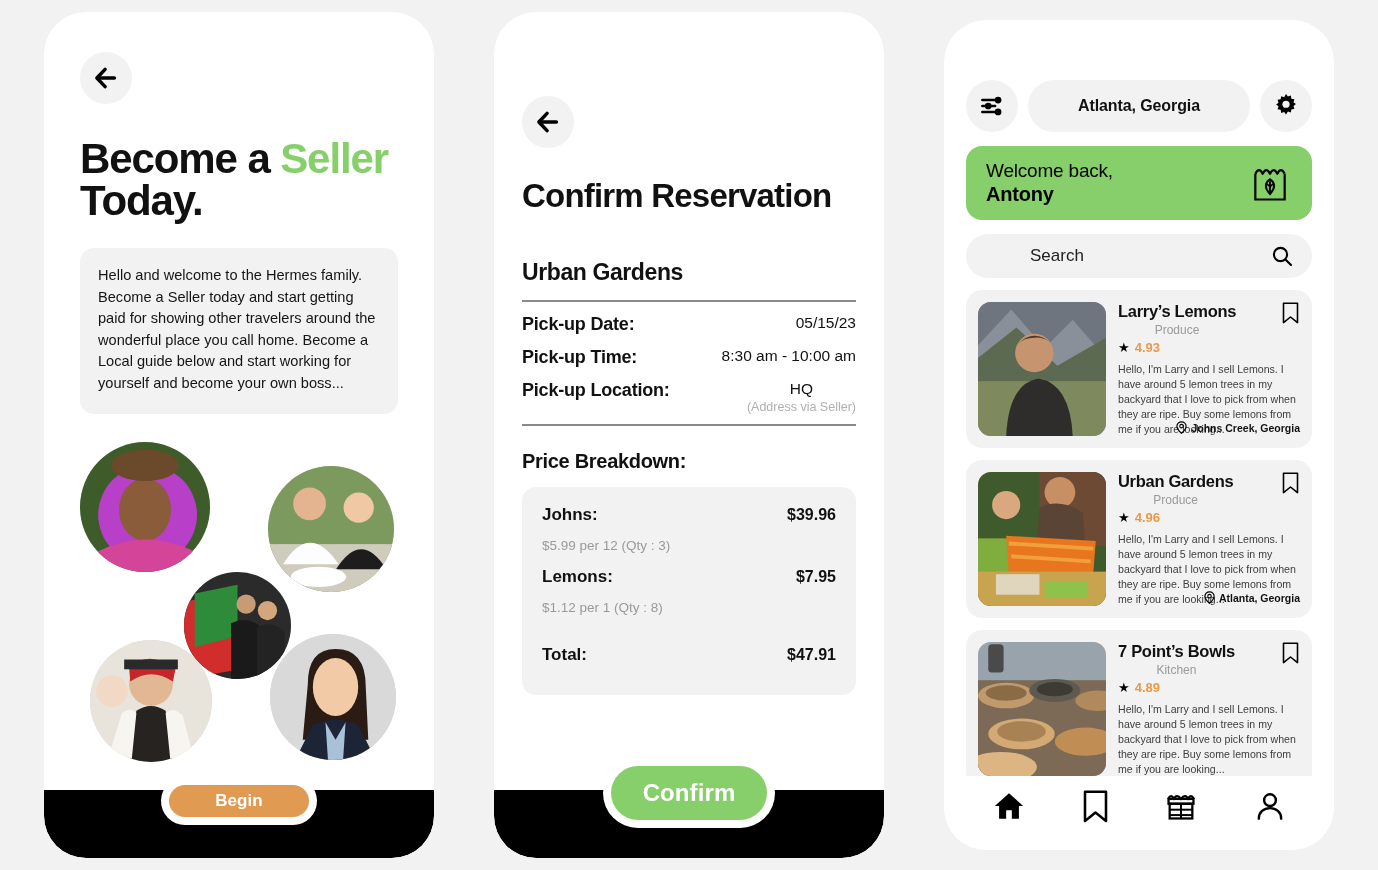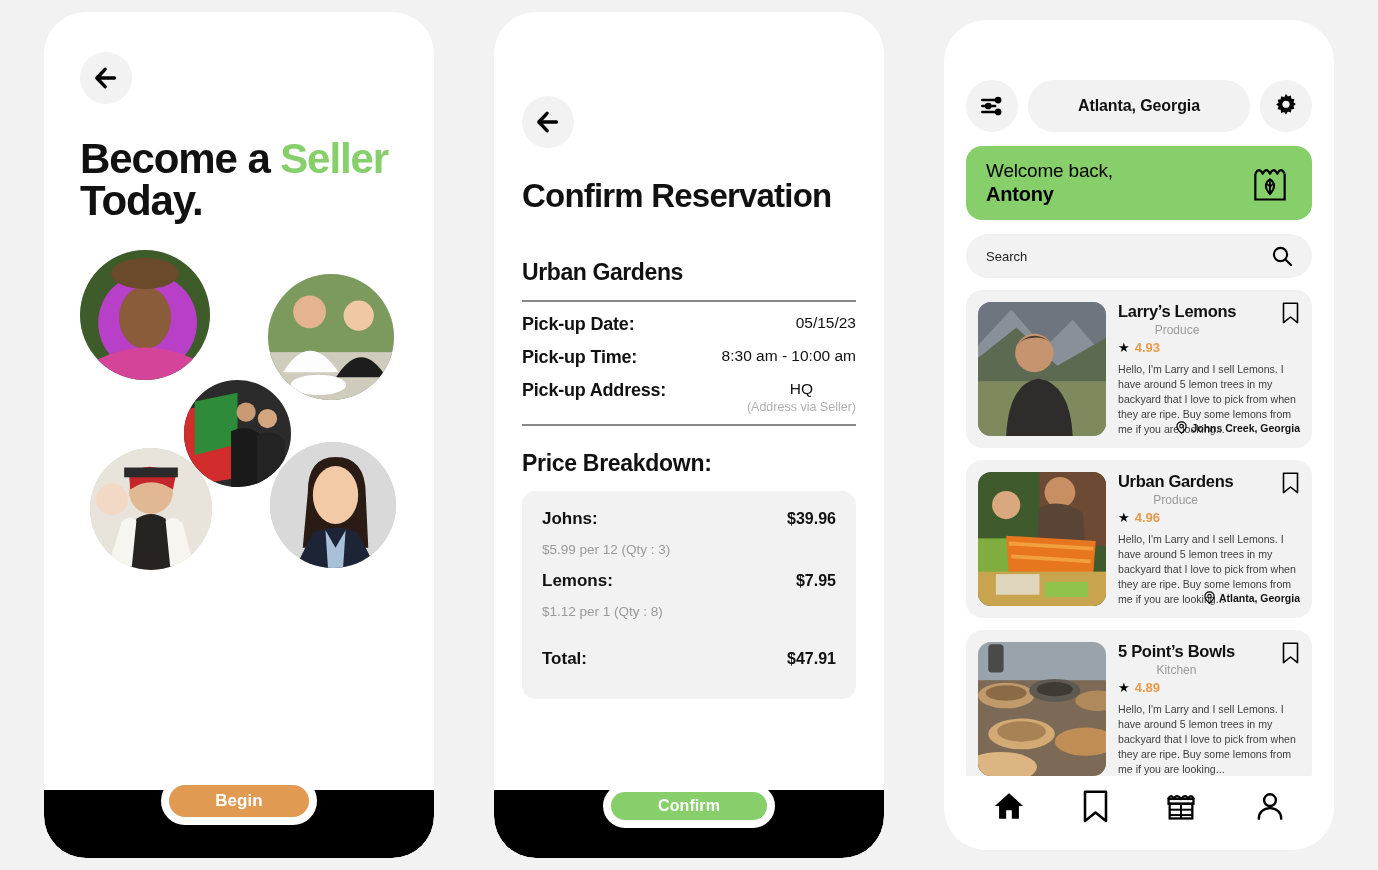--- a/index.html
+++ b/index.html
@@ -136,21 +136,21 @@
     align-items: flex-start;
     justify-content: space-between;
     margin-top: 12px;
   }
   .kv-label { font-size: 18px; font-weight: 700; color: #111111; letter-spacing: -0.2px; }
   .kv-val { font-size: 15.5px; font-weight: 400; color: #111111; text-align: center; }
   .kv-val .note { display: block; font-size: 12.5px; color: #b0b0b0; margin-top: 2px; }
 
   .pb-title {
     margin-top: 24px;
-    font-size: 23px;
+    font-size: 20px;
     font-weight: 700;
     color: #111111;
     letter-spacing: -0.3px;
   }
   .pb-card {
     margin-top: 14px;
     background: #f2f2f2;
     border-radius: 14px;
     padding: 18px 20px 18px 20px;
     height: 208px;
@@ -167,26 +167,26 @@
   }
 
   .confirm-wrap {
     position: absolute;
     left: 0; right: 0; bottom: 30px;
     display: flex; justify-content: center;
     z-index: 5;
   }
   .confirm-halo { background: #ffffff; border-radius: 40px; padding: 8px; }
   .confirm-btn {
-    width: 156px; height: 28px;
+    width: 156px; height: 54px;
     background: #86cf6a;
     border: none;
     border-radius: 28px;
     color: #ffffff;
-    font-size: 16px;
+    font-size: 24px;
     font-weight: 700;
     display: flex; align-items: center; justify-content: center;
     letter-spacing: 0.1px;
   }
 
   
   .p3-inner { padding: 60px 22px 0 22px; height: 100%; position: relative; }
   .p3-header { display: flex; align-items: center; gap: 10px; }
   .icon-circle {
     width: 52px; height: 52px; border-radius: 50%;
@@ -216,21 +216,21 @@
 
   .search {
     margin-top: 14px;
     height: 44px;
     background: #f2f2f2;
     border-radius: 24px;
     display: flex; align-items: center;
     padding: 0 18px 0 20px;
     justify-content: space-between;
   }
-  .search-text { font-size: 13px; color: #222222; }
+  .search-text { font-size: 17px; color: #222222; margin-left: 44px; }
 
   .cards { margin-top: 12px; }
   .card {
     background: #f2f2f2;
     border-radius: 16px;
     padding: 12px;
     display: flex;
     gap: 12px;
     margin-bottom: 12px;
     height: 158px;
@@ -285,20 +285,21 @@
 
       <div class="back-btn">
         <svg viewBox="0 0 24 24">
           <path d="M11.2 4.6 L4.2 12 L11.2 19.4" fill="none" stroke="#000" stroke-width="3" stroke-linecap="round" stroke-linejoin="round"></path>
           <path d="M4.8 12 H19.2" fill="none" stroke="#000" stroke-width="3" stroke-linecap="round"></path>
         </svg>
       </div>
 
       <h1 class="p1-title"><span>Become a </span><span class="accent">Seller</span><br><span>Today.</span></h1>
 
+      <div class="p1-blurb">Hello and welcome to the Hermes family. Become a Seller today and start getting paid for showing other travelers around the wonderful place you call home. Become a Local guide below and start working for yourself and become your own boss...</div>
 
       <div class="collage">
         <div class="av av1">
           <svg class="av-grad" viewBox="0 0 100 100" preserveAspectRatio="xMidYMid slice">
             <rect width="100" height="100" fill="#3d5c2a"></rect>
             <circle cx="52" cy="56" r="38" fill="#b83fc8"></circle>
             <ellipse cx="50" cy="52" rx="20" ry="24" fill="#8a5c3a"></ellipse>
             <ellipse cx="50" cy="18" rx="26" ry="12" fill="#6a4a2a"></ellipse>
             <path d="M14 84 Q50 66 88 84 L88 100 L14 100 Z" fill="#d4459a"></path>
           </svg>
@@ -377,21 +378,21 @@
         <div class="kv-label">Pick-up Date:</div>
         <div class="kv-val">05/15/23</div>
       </div>
 
       <div class="kv">
         <div class="kv-label">Pick-up Time:</div>
         <div class="kv-val">8:30 am - 10:00 am</div>
       </div>
 
       <div class="kv">
-        <div class="kv-label">Pick-up Address:</div>
+        <div class="kv-label">Pick-up Location:</div>
         <div class="kv-val">
           <span>HQ</span>
           <span class="note">(Address via Seller)</span>
         </div>
       </div>
 
       <div class="rule thin"></div>
 
       <div class="pb-title">Price Breakdown:</div>
 
@@ -567,21 +568,21 @@
               <ellipse cx="94" cy="46" rx="18" ry="8" fill="#b08a5c"></ellipse>
               <ellipse cx="34" cy="72" rx="26" ry="12" fill="#d3a974"></ellipse>
               <ellipse cx="34" cy="70" rx="19" ry="8" fill="#a88154"></ellipse>
               <ellipse cx="84" cy="78" rx="24" ry="11" fill="#c08e55"></ellipse>
               <ellipse cx="18" cy="98" rx="28" ry="12" fill="#ddb582"></ellipse>
             </svg>
           </div>
           <div class="card-body">
             <div class="card-top">
               <div>
-                <div class="card-title">5 Point’s Bowls</div>
+                <div class="card-title">7 Point’s Bowls</div>
                 <div class="card-cat">Kitchen</div>
                 <div class="card-rating">
                   <span class="star">★</span>
                   <span class="rating-num">4.89</span>
                 </div>
               </div>
               <svg class="bookmark" width="19" height="22" viewBox="0 0 18 22">
                 <path d="M2 1.2 H16 V20.6 L9 15 L2 20.6 Z" fill="none" stroke="#000" stroke-width="1.6" stroke-linejoin="round"></path>
               </svg>
             </div>

